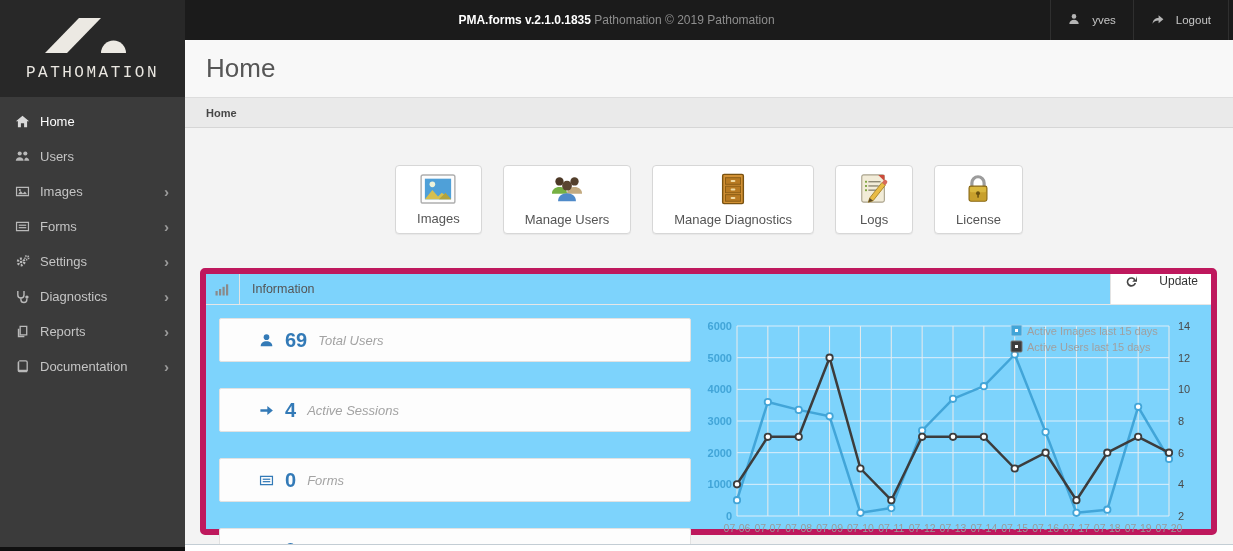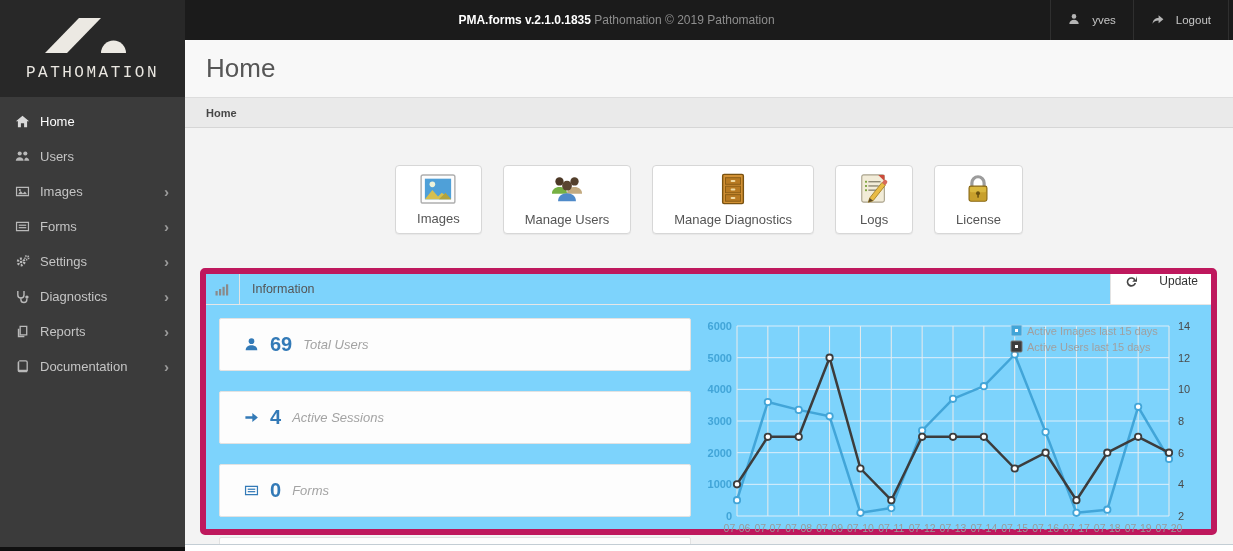--- a/index.html
+++ b/index.html
@@ -52,22 +52,22 @@
   .panel { margin:34px 16px 0 15px; background:#7dd3fc; border:6px solid #be185d;
     border-radius:5px; height:267px; }
   .panel-header { height:31px; display:flex; align-items:stretch; border-bottom:1px solid #e6e6e6; }
   .ph-icon { width:34px; border-right:1px solid #e3e3e3; display:flex; align-items:center; justify-content:center; }
   .ph-title { flex:1; display:flex; align-items:center; padding-left:12px; font-size:12.5px; color:#555; }
   .update-btn { border-left:1px solid #e3e3e3; display:flex; align-items:flex-start; gap:22px;
     padding:0 13px; font-size:12px; color:#333; background:#fff; cursor:pointer; }
   .panel-body { display:flex; padding:13px 13px 0 13px; }
 
   .stats { width:472px; flex:none; }
-  .stat-box { height:53px; border:1px solid #e2e2e2; background:#fdfdfd; border-radius:2px;
-    display:flex; align-items:center; padding-left:24px; margin-bottom:20px; }
+  .stat-box { height:44px; border:1px solid #e2e2e2; background:#fdfdfd; border-radius:2px;
+    display:flex; align-items:center; padding-left:39px; margin-bottom:26px; }
   .stat-icon { width:18px; display:flex; align-items:center; }
   .stat-value { color:#337ab7; font-size:20px; font-weight:bold; margin:0 11px 0 8px; }
   .stat-label { color:#a3a3a3; font-style:italic; font-size:13px; }
 
   .chart-wrap { flex:1; margin-left:8px; }
 
   
   .footer-strip { position:absolute; left:0; right:0; bottom:0; height:7px; background:#fff;
     border-top:1px solid #c3cdd4; }
 </style>

